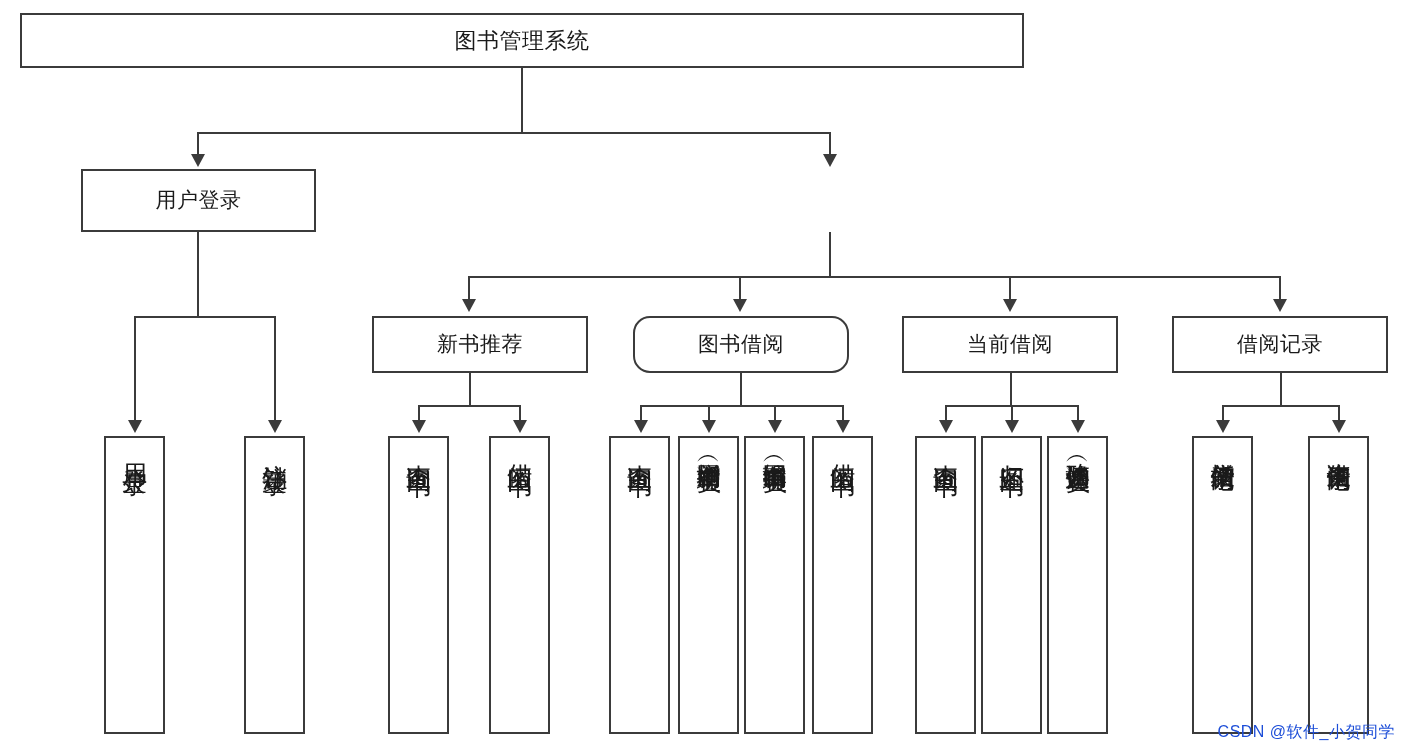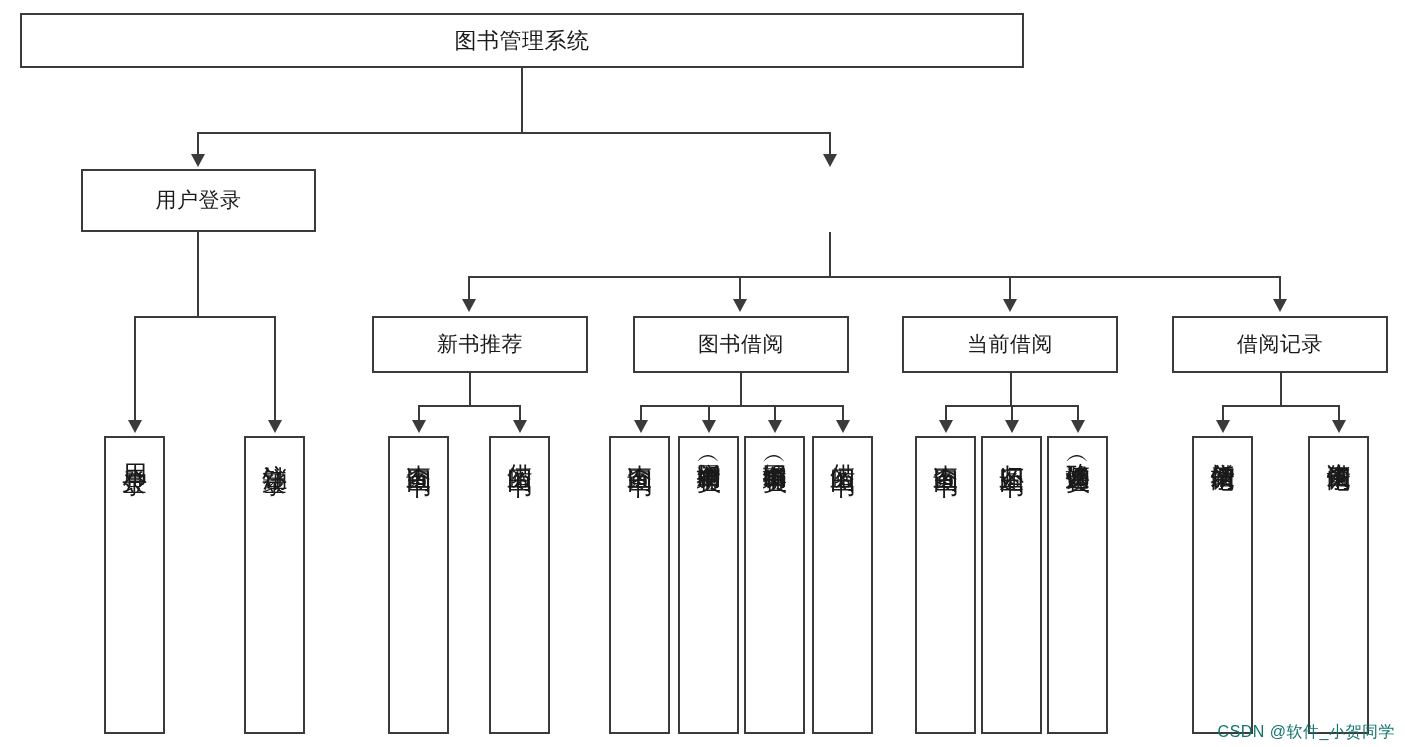--- a/index.html
+++ b/index.html
@@ -60,21 +60,21 @@
     border-left:7px solid transparent;
     border-right:7px solid transparent;
     border-top:13px solid #3b3b3b;
     z-index:2;
   }
   
   .watermark{
     position:absolute;
     right:10px;bottom:4px;
     font-size:16px;
-    color:#0f766e;
+    color:#1d4ed8;
     letter-spacing:0.5px;
     z-index:5;
     white-space:nowrap;
     font-family:"Liberation Sans","DejaVu Sans",sans-serif;
   }
 </style>
 </head>
 <body>
 
 <div id="diagram">
@@ -114,21 +114,21 @@
 
   <div class="vline" style="left:1009px;top:276px;height:24px;"></div>
   <div class="arrow" style="left:1003px;top:299px;"></div>
 
   <div class="vline" style="left:1279px;top:276px;height:24px;"></div>
   <div class="arrow" style="left:1273px;top:299px;"></div>
 
   <div class="node horiz" style="left:362px;top:316px;width:216px;height:57px;margin-left:10px;">
     <span class="lbl">新书推荐</span>
   </div>
-  <div class="node horiz" style="left:633px;top:316px;width:216px;height:57px;">
+  <div class="node horiz" style="left:633px;top:316px;width:216px;height:57px;border-radius:17px;">
     <span class="lbl">图书借阅</span>
   </div>
   <div class="node horiz" style="left:1172px;top:316px;width:216px;height:57px;">
     <span class="lbl">借阅记录</span>
   </div>
   <div class="node horiz" style="left:902px;top:316px;width:216px;height:57px;">
     <span class="lbl">当前借阅</span>
   </div>
 
   <div class="vline" style="left:469px;top:373px;height:33px;"></div>

